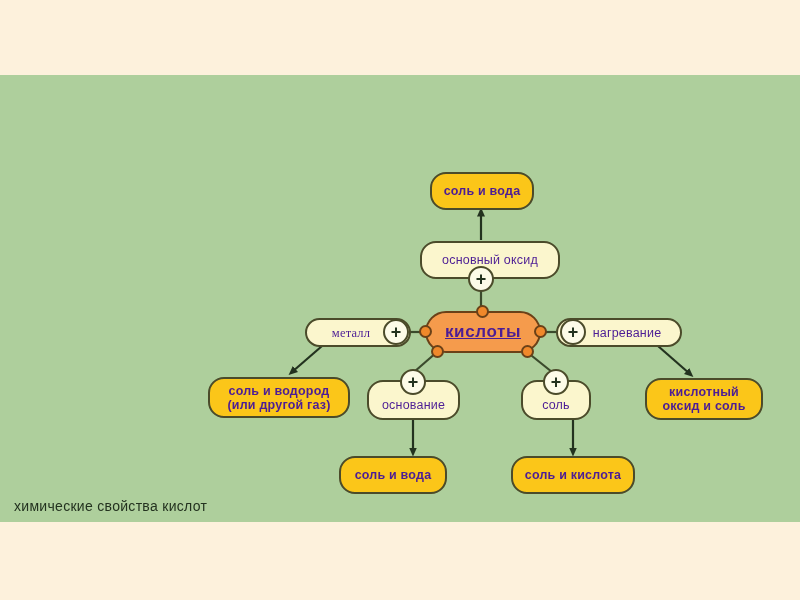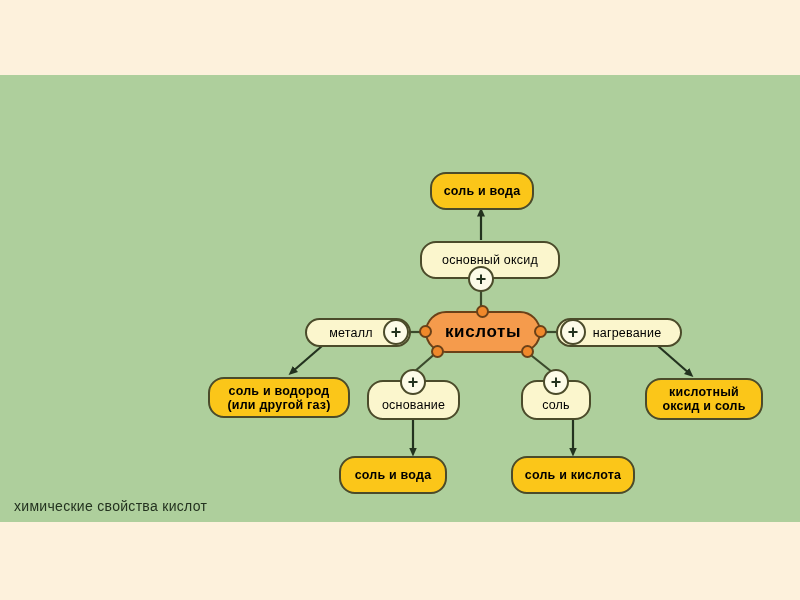--- a/index.html
+++ b/index.html
@@ -58,21 +58,21 @@
 
   .node {
     position: absolute;
     box-sizing: border-box;
     display: flex;
     align-items: center;
     justify-content: center;
     text-align: center;
     border: 2px solid #4b4b2a;
     border-radius: 16px;
-    color: #000000;
+    color: #4c1d95;
     font-size: 12.5px;
     line-height: 14px;
     letter-spacing: .2px;
     white-space: pre-line;
   }
   .node.cream {
     background: #fbf6cd;
   }
   .node.gold {
     background: #fbc619;
@@ -156,27 +156,27 @@
   </div>
 
   <div class="node cream" style="left:420px; top:241px; width:140px; height:38px;">
     <span>основный оксид</span>
   </div>
   <div class="plus" style="left:468px; top:266px;">
     <span>+</span>
   </div>
 
   <div class="node cream" style="left:305px; top:318px; width:106px; height:29px;">
-    <span style="margin-right:14px;">металл</span>
+    <span style="margin-right:14px;font-family:Liberation Serif, serif;">металл</span>
   </div>
   <div class="plus" style="left:383px; top:319px;">
     <span>+</span>
   </div>
 
-  <div class="node center" style="left:425px; top:311px; width:116px; height:42px;">
+  <div class="node center" style="left:425px; top:311px; width:116px; height:42px;text-decoration:underline;">
     <span>кислоты</span>
   </div>
   <div class="dot" style="left:419px; top:325px;"></div>
   <div class="dot" style="left:476px; top:305px;"></div>
   <div class="dot" style="left:534px; top:325px;"></div>
   <div class="dot" style="left:431px; top:345px;"></div>
   <div class="dot" style="left:521px; top:345px;"></div>
 
   <div class="node cream" style="left:556px; top:318px; width:126px; height:29px;justify-content:center;">
     <span style="margin-left:16px;">нагревание</span>

